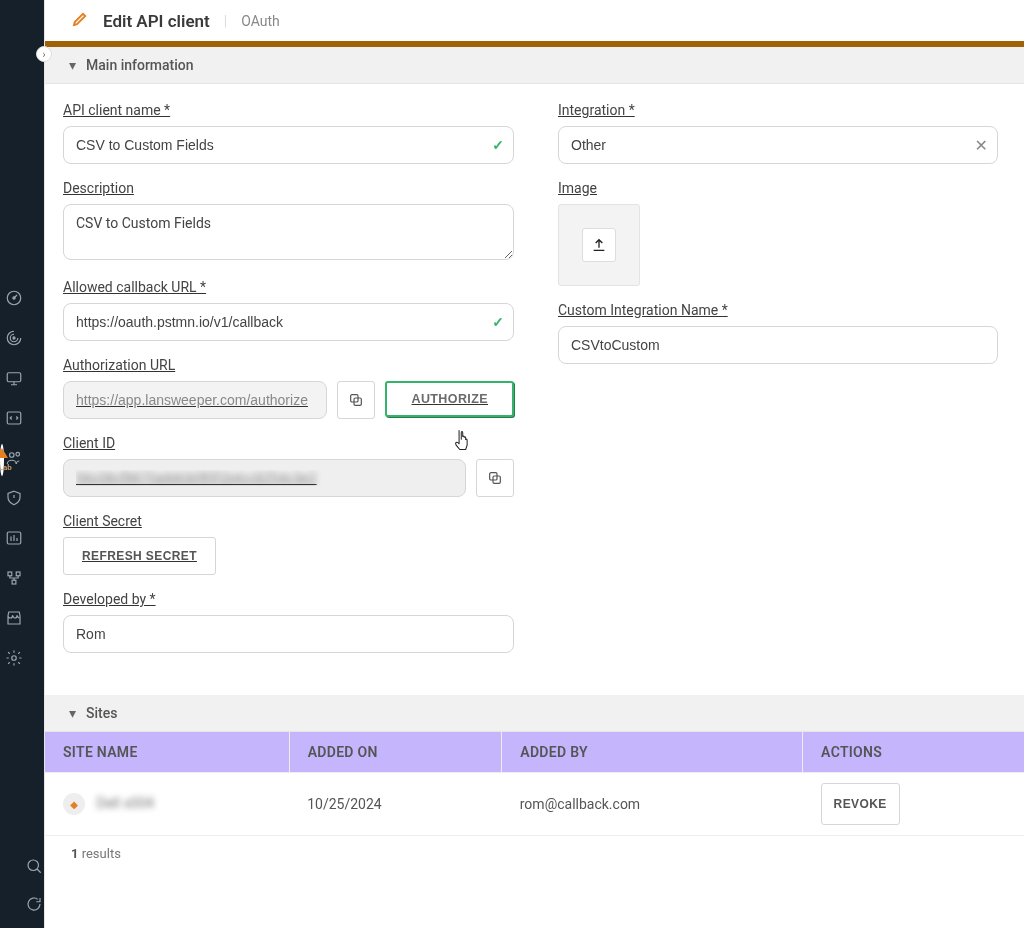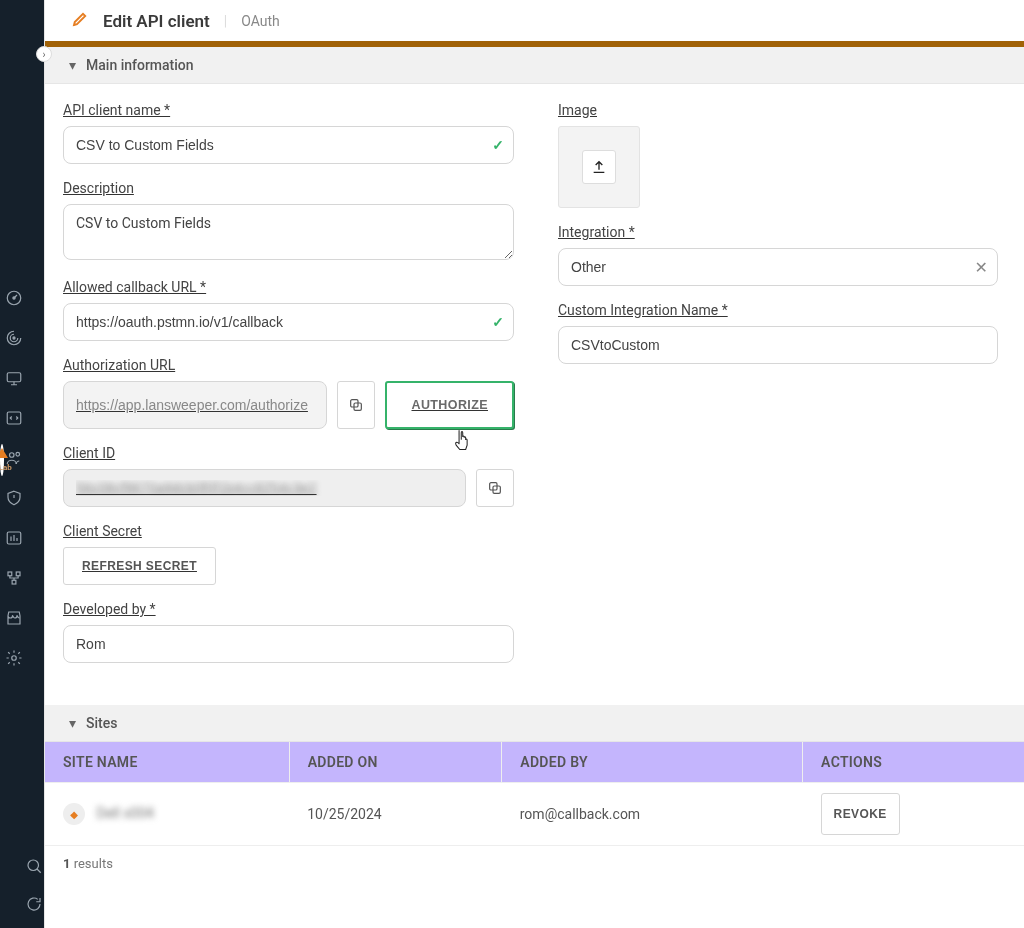--- a/index.html
+++ b/index.html
@@ -105,21 +105,21 @@
   .btn {
     border:1px solid #d6d6d6; background:#fff; border-radius:3px;
     padding:0 18px; font-size:12.5px; letter-spacing:.4px; font-weight:600;
     color:#555; cursor:pointer; display:flex;align-items:center;justify-content:center;
     text-transform:uppercase;
   }
   .btn-authorize {
     border:2px solid #35b36a;
     box-shadow:1px 1px 0 #2a7a4c;
     padding:0 24px;
-    height:48px;
+    height:36px;
     color:#6a6a6a;
   }
   .refresh-btn { height:38px; font-size:12px; }
   .upload-box{
     width:82px;height:82px;border:1px solid #e3e3e3;background:#f3f3f3;
     display:flex;align-items:center;justify-content:center;border-radius:3px;
   }
   .upload-inner{
     width:34px;height:34px;background:#fff;border:1px solid #ddd;border-radius:3px;
     display:flex;align-items:center;justify-content:center;color:#333;
@@ -143,21 +143,21 @@
     padding:10px 18px; color:#555; font-size:14px; border-bottom:1px solid #eee;
   }
   .site-logo{
     width:22px;height:22px;border-radius:50%;background:#eee;display:inline-flex;align-items:center;justify-content:center;margin-right:8px;vertical-align:middle;
     font-size:10px;color:#e67e22;
   }
   .blur-text{ filter:blur(3px); color:#777; }
   .revoke-btn{
     height:42px; font-size:12px; padding:0 12px;
   }
-  .results{ padding:10px 18px; color:#777; font-size:13px; }
+  .results{ padding:10px 18px; color:#777; font-size:13px;margin-left:8px; }
   .results b{ color:#555; }
   .authz-input{ flex:1; min-width:0; }
   .copy-svg{ width:16px;height:16px; }
   .chevron{ color:#666; }
   .pos-rel{ position:relative; }
 </style>
 </head>
 <body>
 
 <div class="app">
@@ -328,35 +328,35 @@
           </div>
 
           <div class="field">
             <label class="field-label">Developed by *</label>
             <input class="input" value="Rom" style="">
           </div>
         </div>
 
         <div class="col col-right">
           <div class="field">
+            <label class="field-label">Integration *</label>
+            <div class="select-wrap">
+              <input class="input" value="Other" style="">
+              <span class="clear-x">✕</span>
+            </div>
+          </div>
+
+          <div class="field">
             <label class="field-label">Image</label>
             <div class="upload-box">
               <div class="upload-inner">
                 <svg width="16" height="16" viewBox="0 0 24 24" fill="none" stroke="#222" stroke-width="2">
                     <path d="M12 16V4M7 9l5-5 5 5M4 20h16"></path>
                   </svg>
               </div>
-            </div>
-          </div>
-
-          <div class="field">
-            <label class="field-label">Integration *</label>
-            <div class="select-wrap">
-              <input class="input" value="Other" style="">
-              <span class="clear-x">✕</span>
             </div>
           </div>
 
           <div class="field">
             <label class="field-label">Custom Integration Name *</label>
             <input class="input" value="CSVtoCustom" style="">
           </div>
         </div>
       </div>
     </div>

